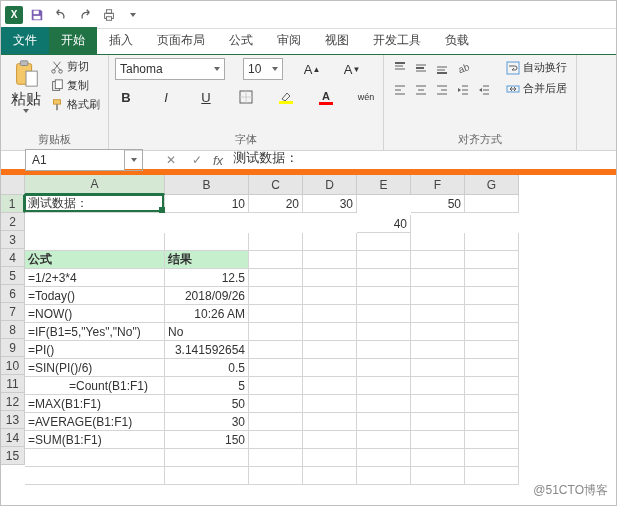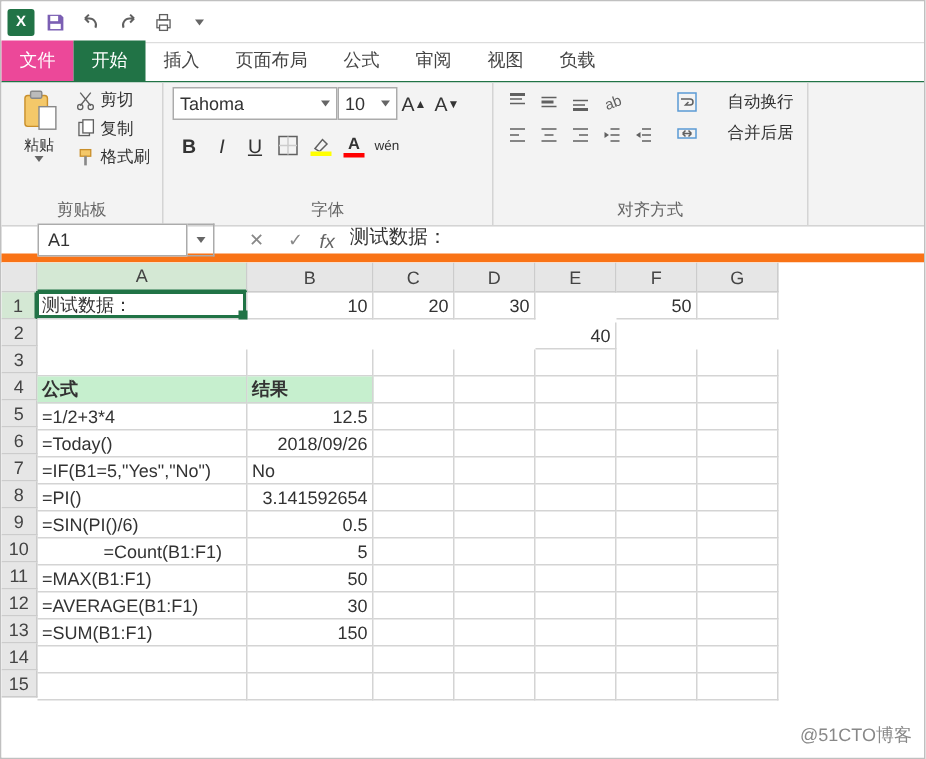--- a/index.html
+++ b/index.html
@@ -4,44 +4,44 @@
 <style>
 * { margin: 0; padding: 0; box-sizing: border-box; font-family: "Microsoft YaHei", Tahoma, sans-serif; }
 body { background: #fff; font-size: 12px; color: #333; }
 .app { width: 617px; height: 506px; display: flex; flex-direction: column; border: 1px solid #c0c0c0; position: relative; box-shadow: 3px 3px 6px rgba(0,0,0,0.25); }
 .titlebar { height: 28px; background: #fff; border-bottom: 1px solid #ddd; display: flex; align-items: center; padding: 0 4px; gap: 4px; }
 .titlebar .xl-icon { width: 18px; height: 18px; background: #217346; color: #fff; display: flex; align-items: center; justify-content: center; font-size: 10px; font-weight: bold; border-radius: 2px; }
 .titlebar .qat-btn { width: 20px; height: 20px; display: flex; align-items: center; justify-content: center; color: #606060; cursor: pointer; }
 .titlebar .qat-btn svg { width: 14px; height: 14px; }
 .tabs { height: 26px; background: #fff; display: flex; align-items: flex-end; border-bottom: 1px solid #217346; }
 .tab { padding: 5px 12px; font-size: 12px; color: #444; cursor: pointer; }
-.tab.file { background: #ec4899; color: #fff; }
+.tab.file { background: #0f766e; color: #fff; }
 .tab.active { background: #217346; color: #fff; }
 .ribbon { height: 96px; background: #f3f3f3; border-bottom: 1px solid #d4d4d4; display: flex; }
 .group { border-right: 1px solid #d4d4d4; display: flex; flex-direction: column; padding: 3px 6px 1px 6px; }
 .group-body { flex: 1; display: flex; align-items: flex-start; gap: 3px; }
 .group-label { text-align: center; font-size: 11px; color: #666; padding: 2px 0; }
 .paste-big { display: flex; flex-direction: column; align-items: center; width: 38px; cursor: pointer; }
 .paste-big svg { width: 30px; height: 30px; }
-.paste-big span { font-size: 10px; margin-top: 2px; }
+.paste-big span { font-size: 15px; margin-top: 2px; }
 .mini-col { display: flex; flex-direction: column; gap: 2px; }
 .mini-btn { display: flex; align-items: center; gap: 3px; font-size: 11px; cursor: pointer; padding: 1px 2px; }
 .mini-btn svg { width: 14px; height: 14px; }
-.font-row { display: flex; gap: 0; align-items: center; margin-bottom: 3px; }
+.font-row { display: flex; gap: 18px; align-items: center; margin-bottom: 3px; }
 .font-name { width: 110px; height: 22px; border: 1px solid #ababab; background: #fff; font-size: 12px; padding: 0 4px; display: flex; align-items: center; justify-content: space-between; }
 .font-size { width: 40px; height: 22px; border: 1px solid #ababab; background: #fff; font-size: 12px; padding: 0 4px; display: flex; align-items: center; justify-content: space-between; }
 .small-btn { width: 22px; height: 22px; display: flex; align-items: center; justify-content: center; cursor: pointer; font-size: 13px; }
 .small-btn.bold { font-weight: bold; }
 .small-btn.italic { font-style: italic; }
 .small-btn.underline { text-decoration: underline; }
 .align-col { display: flex; flex-direction: column; gap: 2px; }
 .align-row { display: flex; gap: 1px; }
 .align-btn { width: 20px; height: 20px; display: flex; align-items: center; justify-content: center; cursor: pointer; }
 .wrap-col { display: flex; flex-direction: column; gap: 2px; margin-left: 6px; }
-.wrap-btn { display: flex; align-items: center; gap: 20px; font-size: 11px; cursor: pointer; padding: 2px 3px; }
+.wrap-btn { display: flex; align-items: center; gap: 3px; font-size: 11px; cursor: pointer; padding: 2px 3px; }
 .namebox-row { height: 24px; display: flex; align-items: center; border-bottom: 6px solid #f97316; }
 .namebox { width: 100px; height: 22px; border: 1px solid #ababab; margin-left: 24px; display: flex; align-items: center; padding: 0 6px; background: #fff; }
 .namebox-dd { width: 18px; height: 22px; border: 1px solid #ababab; border-left: none; display: flex; align-items: center; justify-content: center; }
 .fx-area { display: flex; align-items: center; margin-left: 18px; gap: 6px; flex: 1; }
 .fx-btn { width: 20px; height: 20px; display: flex; align-items: center; justify-content: center; color: #888; cursor: pointer; font-size: 12px; }
 .fx-label { font-style: italic; color: #666; font-size: 13px; }
 .formula-input { flex: 1; height: 22px; border: none; color: #333; font-size: 13px; padding: 0 4px; }
 .grid-area { flex: 1; display: flex; overflow: hidden; background: #fff; }
 .corner { width: 24px; height: 20px; background: #e6e6e6; border-right: 1px solid #ccc; border-bottom: 1px solid #ccc; }
 .col-headers { display: flex; }
@@ -102,20 +102,21 @@
   </div>
 
   <div class="tabs">
     <div class="tab file">文件</div>
     <div class="tab active">开始</div>
     <div class="tab">插入</div>
     <div class="tab">页面布局</div>
     <div class="tab">公式</div>
     <div class="tab">审阅</div>
     <div class="tab">视图</div>
+    <div class="tab">开发工具</div>
     <div class="tab">负载</div>
   </div>
 
   <div class="ribbon">
 
     <div class="group">
       <div class="group-body">
         <div class="paste-big">
           <svg viewBox="0 0 32 32">
               <rect x="6" y="6" width="16" height="22" rx="2" fill="#f4c869" stroke="#c98f2b"></rect>
@@ -373,20 +374,29 @@
             <div class="row">
               <div class="cell" style="width: 140px; height: 18px;">=Today()</div>
               <div class="cell num" style="width: 84px; height: 18px;">2018/09/26</div>
               <div class="cell" style="width: 54px; height: 18px;"></div>
               <div class="cell" style="width: 54px; height: 18px;"></div>
               <div class="cell" style="width: 54px; height: 18px;"></div>
               <div class="cell" style="width: 54px; height: 18px;"></div>
               <div class="cell" style="width: 54px; height: 18px;"></div>
             </div>
             <div class="row">
+              <div class="cell" style="width: 140px; height: 18px;">=NOW()</div>
+              <div class="cell num" style="width: 84px; height: 18px;">10:26 AM</div>
+              <div class="cell" style="width: 54px; height: 18px;"></div>
+              <div class="cell" style="width: 54px; height: 18px;"></div>
+              <div class="cell" style="width: 54px; height: 18px;"></div>
+              <div class="cell" style="width: 54px; height: 18px;"></div>
+              <div class="cell" style="width: 54px; height: 18px;"></div>
+            </div>
+            <div class="row">
               <div class="cell" style="width: 140px; height: 18px;">=IF(B1=5,"Yes","No")</div>
               <div class="cell" style="width: 84px; height: 18px;">No</div>
               <div class="cell" style="width: 54px; height: 18px;"></div>
               <div class="cell" style="width: 54px; height: 18px;"></div>
               <div class="cell" style="width: 54px; height: 18px;"></div>
               <div class="cell" style="width: 54px; height: 18px;"></div>
               <div class="cell" style="width: 54px; height: 18px;"></div>
             </div>
             <div class="row">
               <div class="cell" style="width: 140px; height: 18px;">=PI()</div>

